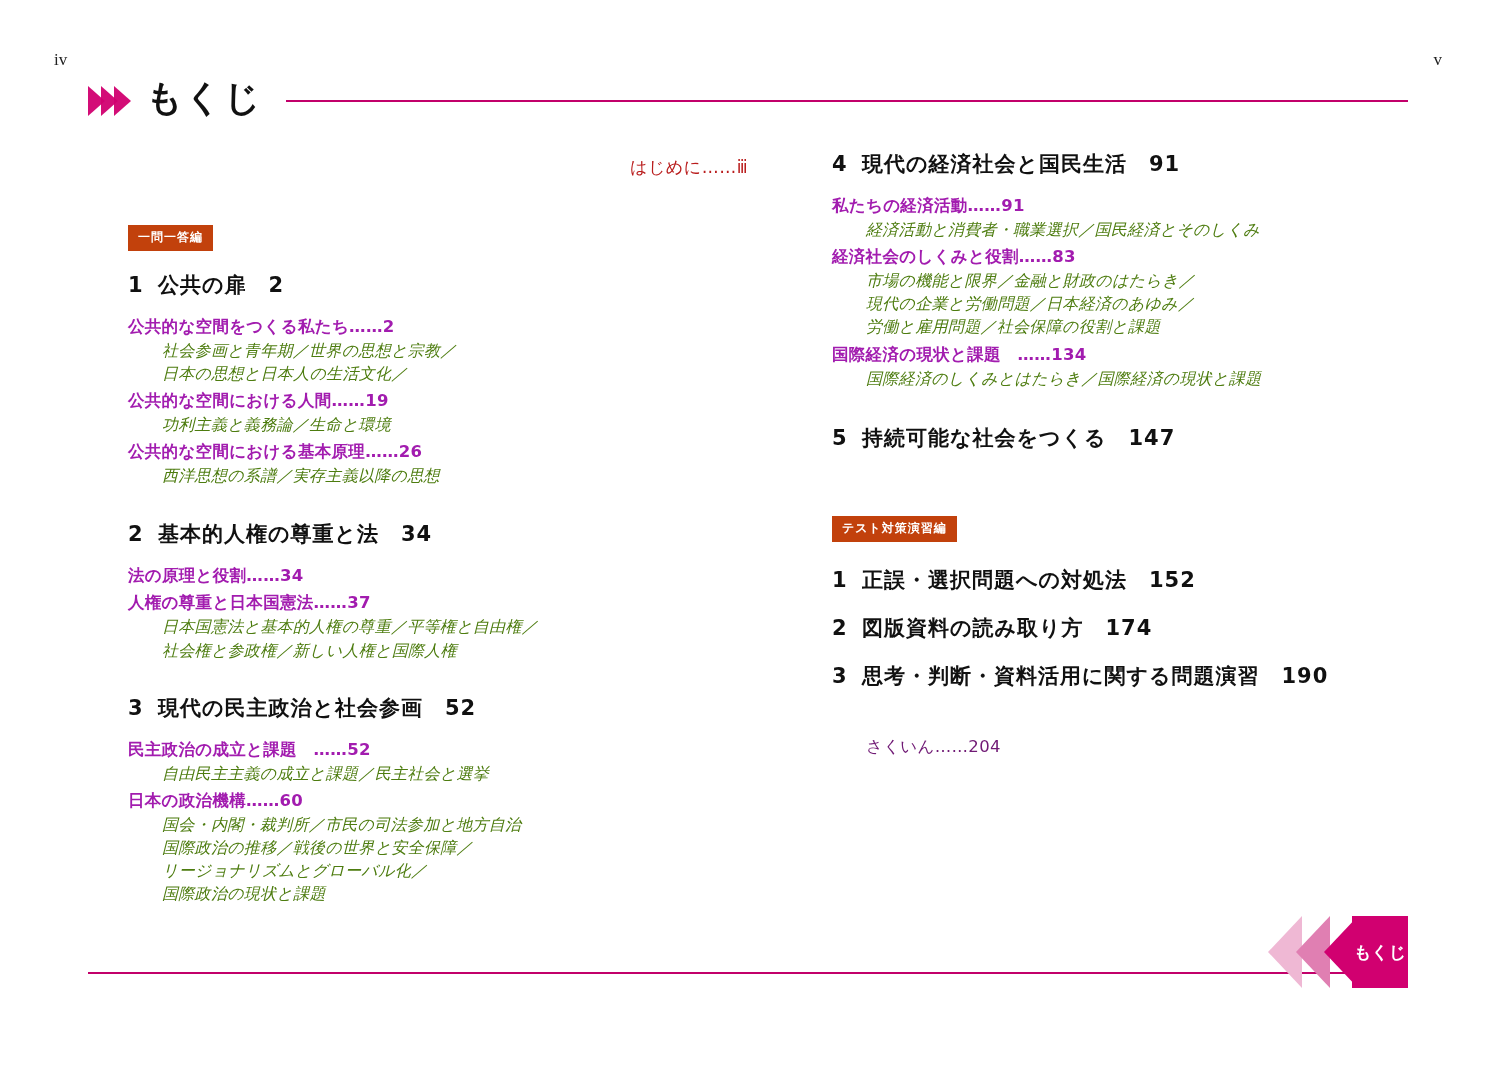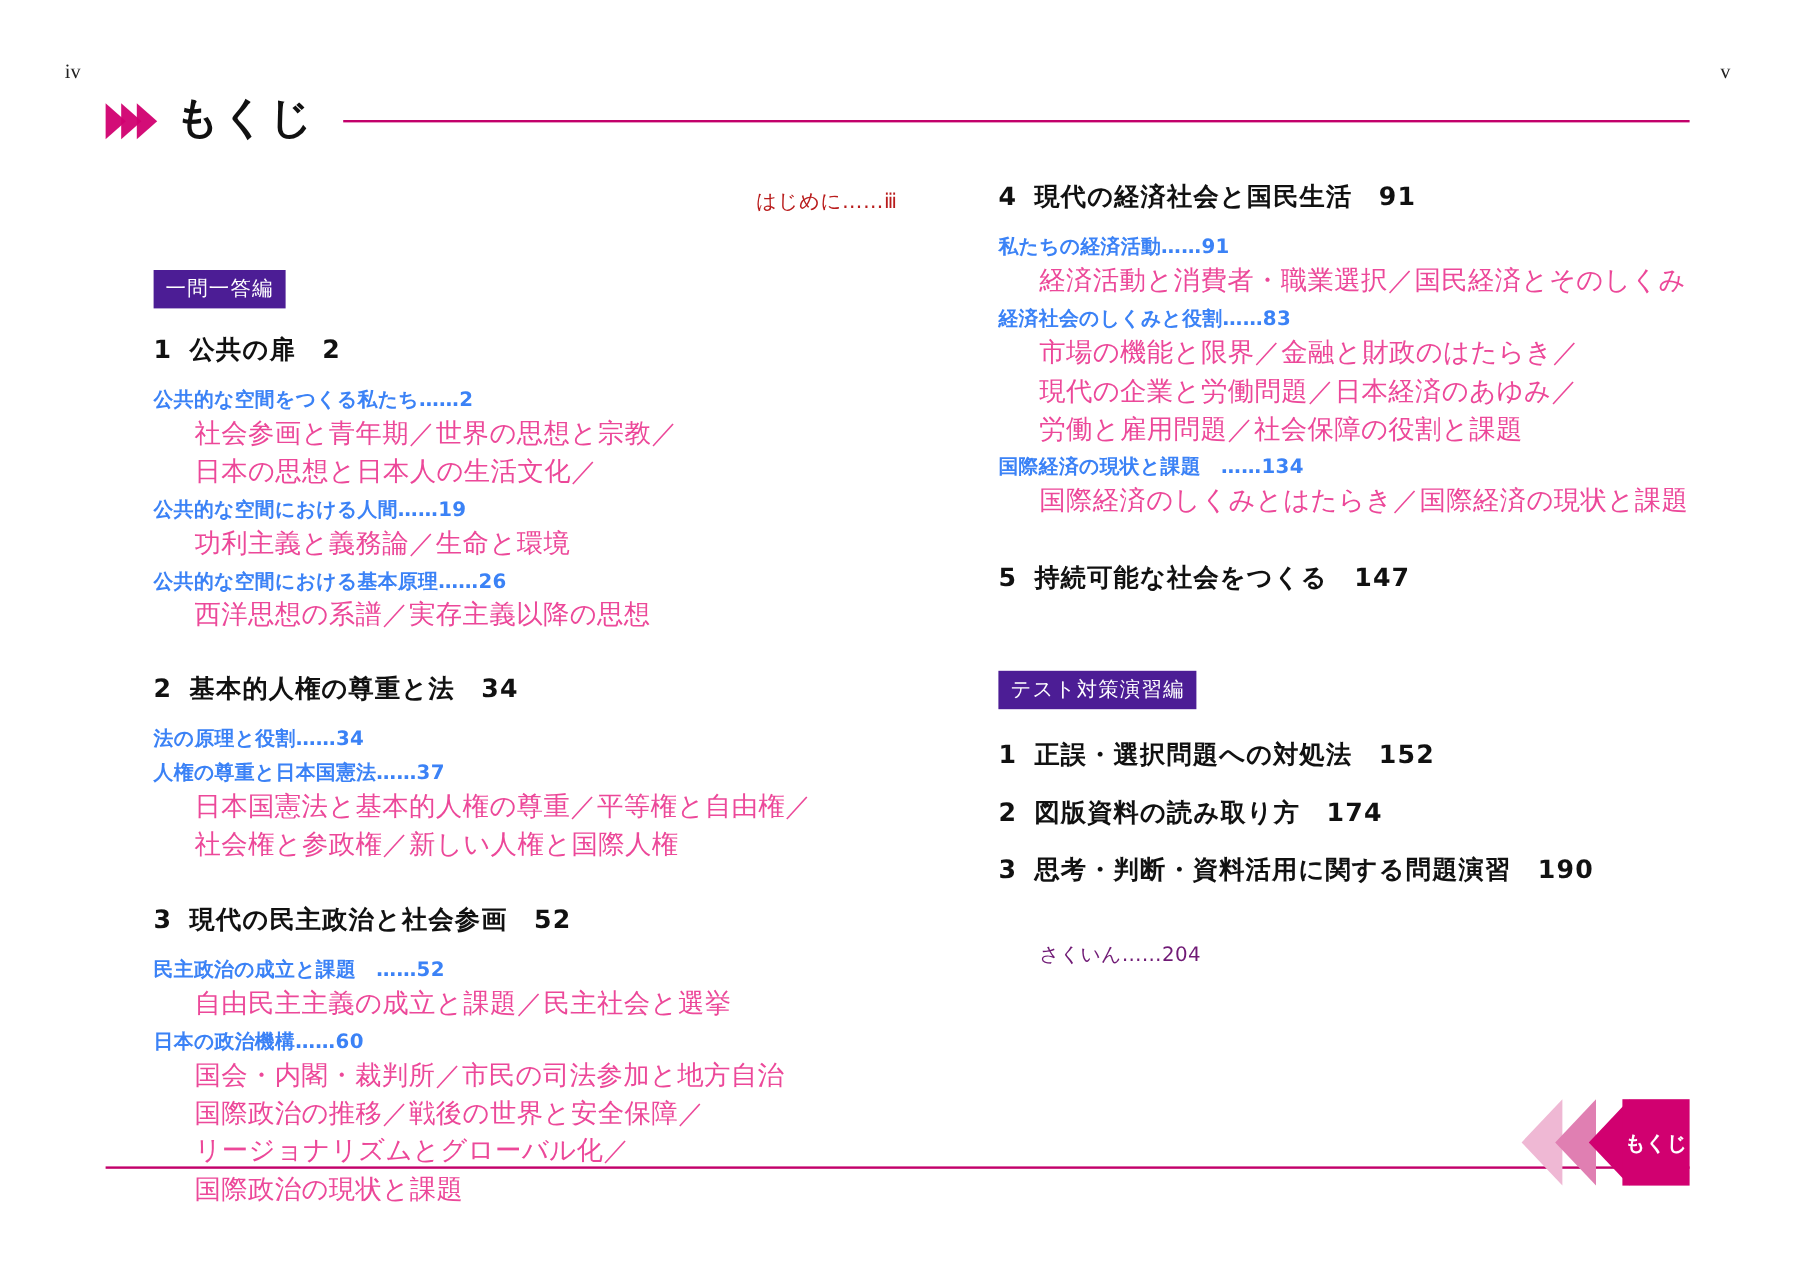--- a/index.html
+++ b/index.html
@@ -95,25 +95,25 @@
     font-family: "DejaVu Sans", sans-serif;
     font-size: 17px;
     color: #b91c1c;
     margin: 6px 0 0 0;
     letter-spacing: .5px;
     text-align: right;
   }
 
   .section-badge {
     display: inline-block;
-    background: #4c1d95;
+    background: #c2410c;
     color: #fff;
     font-family: "DejaVu Sans", sans-serif;
-    font-size: 17px;
-    font-weight: normal;
+    font-size: 12px;
+    font-weight: bold;
     letter-spacing: 1px;
     padding: 4px 10px 5px 10px;
     margin: 0;
   }
 
   .chapter {
     display: flex;
     align-items: baseline;
     font-family: "DejaVu Sans", sans-serif;
     font-size: 21px;
@@ -125,28 +125,29 @@
     width: 30px;
     flex: 0 0 30px;
     font-weight: bold;
   }
   .chapter .ttl { white-space: pre; }
 
   .sub {
     font-family: "DejaVu Sans", sans-serif;
     font-size: 16.5px;
     font-weight: bold;
-    color: #3b82f6;
+    color: #a21caf;
     letter-spacing: .3px;
   }
   .leaf {
     font-family: "Liberation Serif", serif;
-    font-size: 22px;
-    color: #ec4899;
+    font-size: 16px;
+    color: #4d7c0f;
     letter-spacing: .3px;
+    font-style: italic;
   }
   .idx {
     font-family: "DejaVu Sans", sans-serif;
     font-size: 16.5px;
     color: #701a75;
     letter-spacing: .3px;
   }
 
   
   .pad-sub  { margin-left: 0px; }

